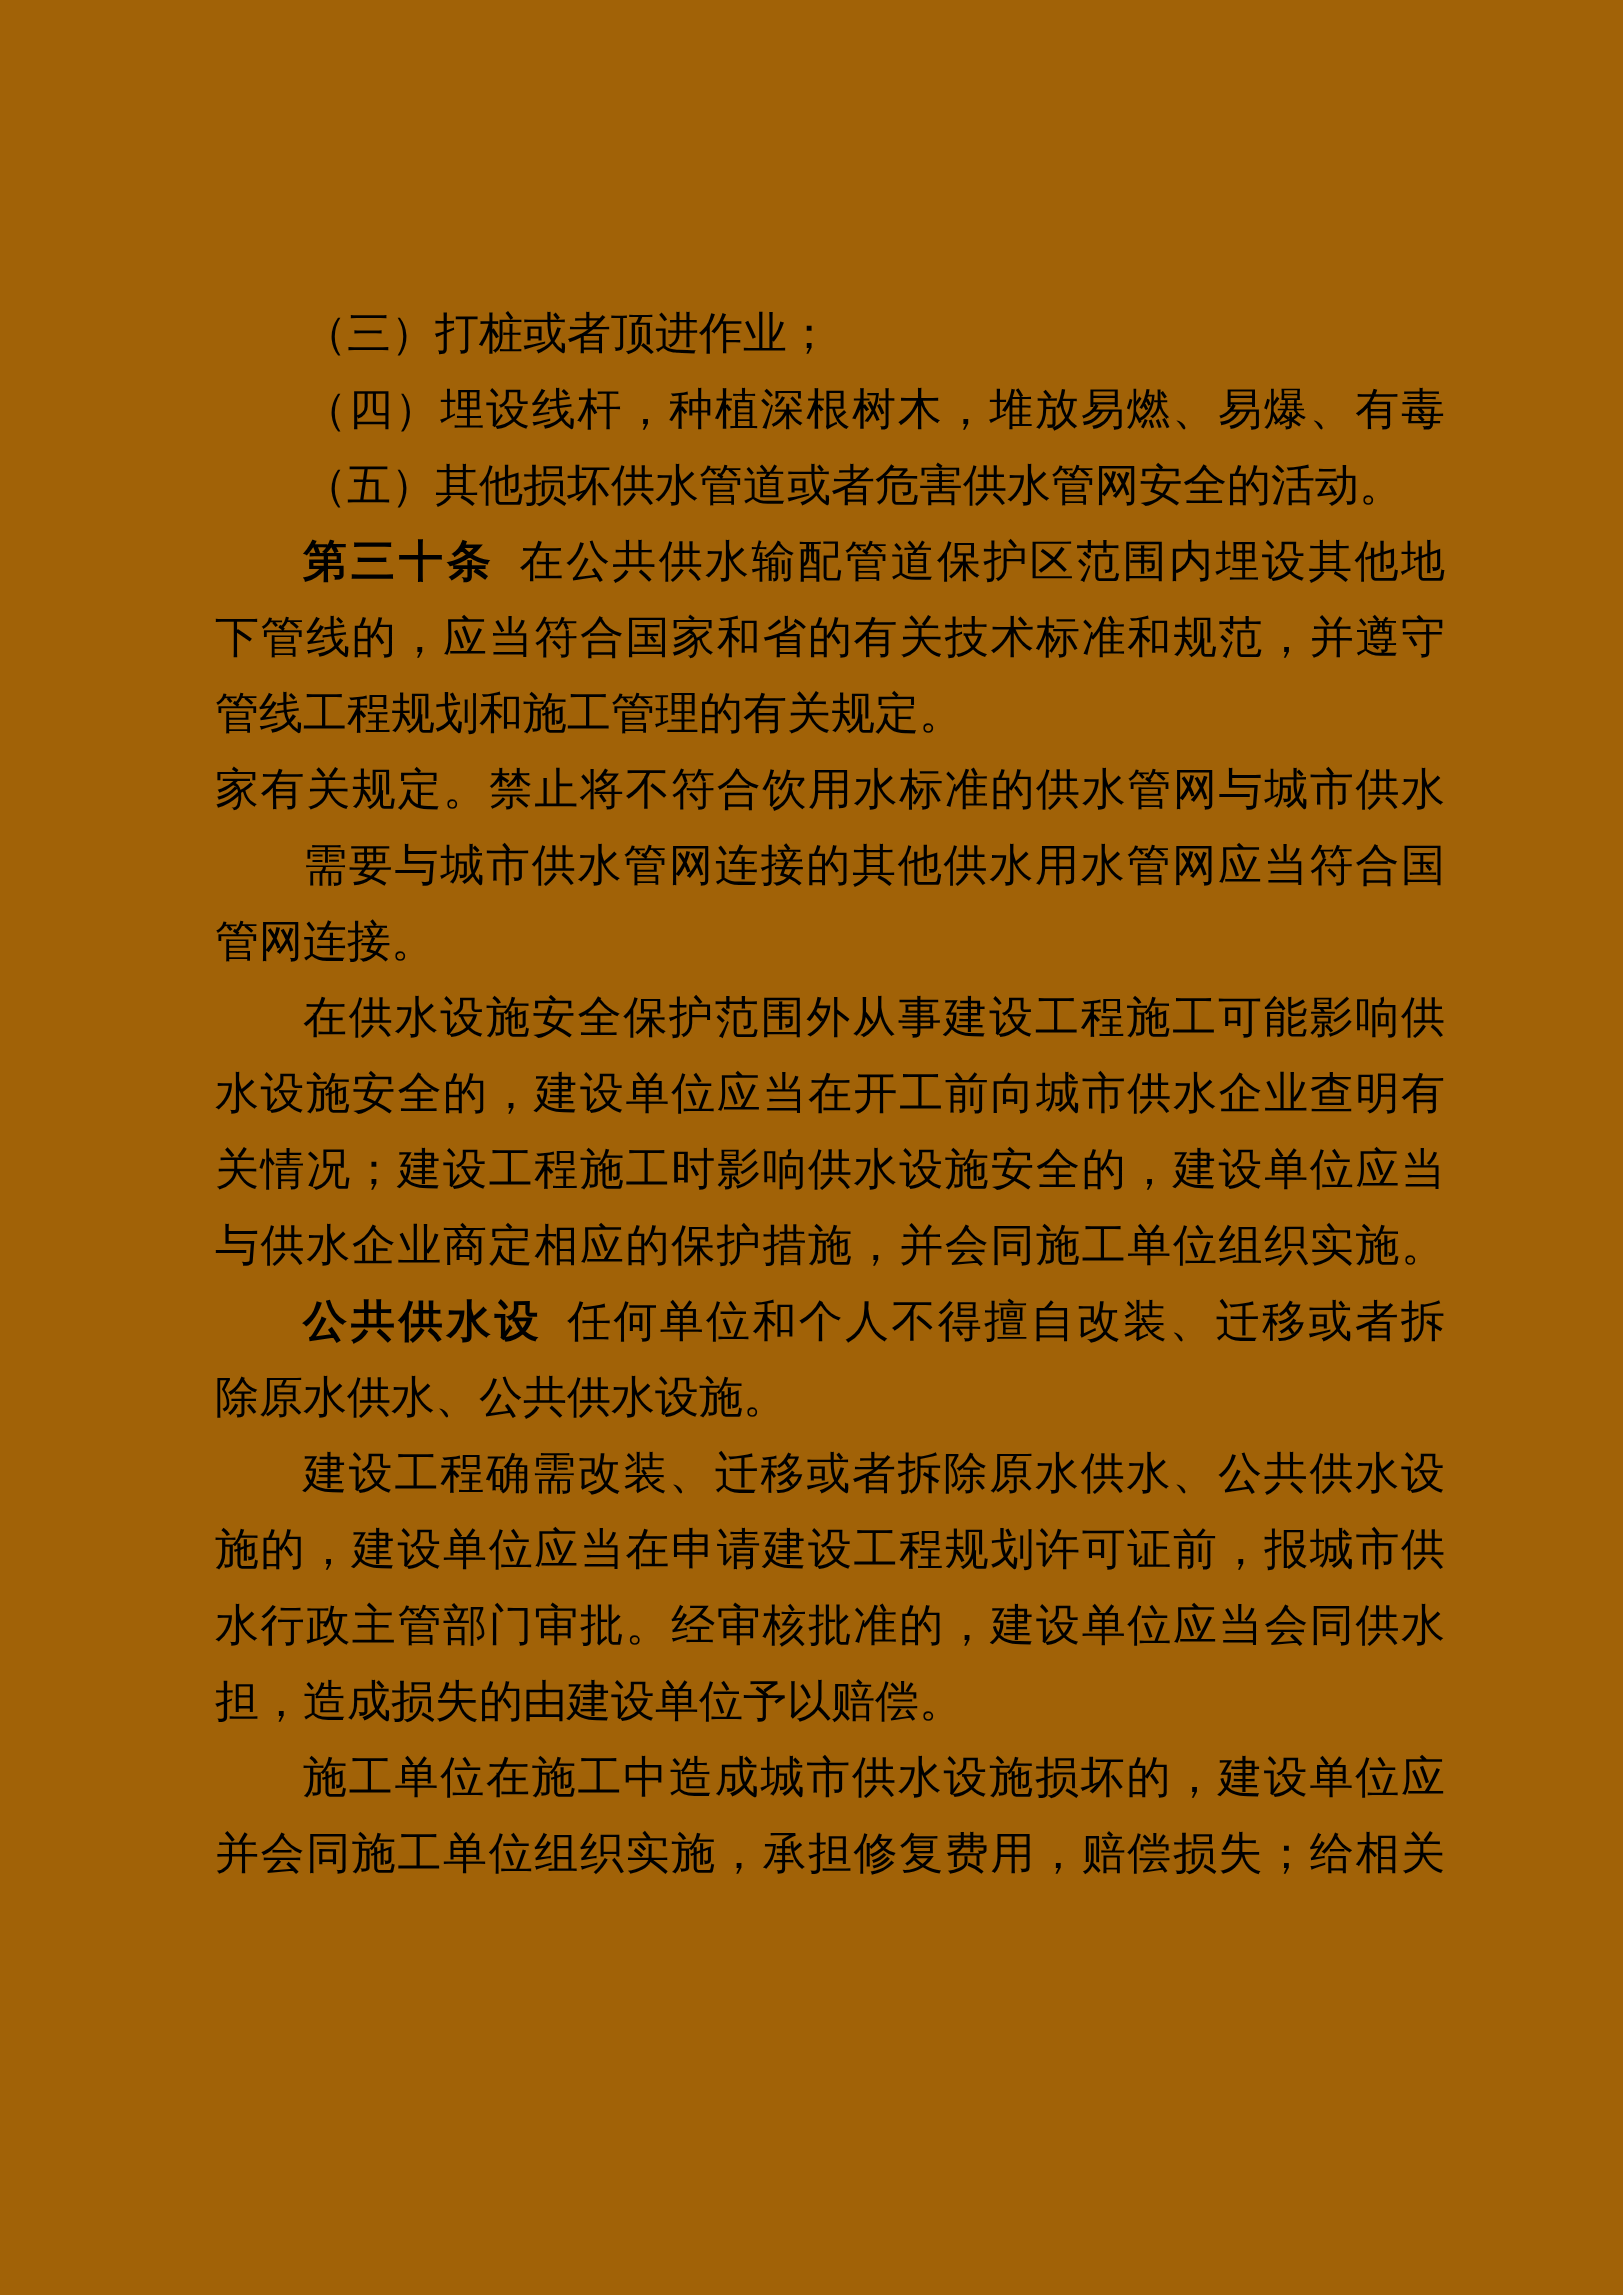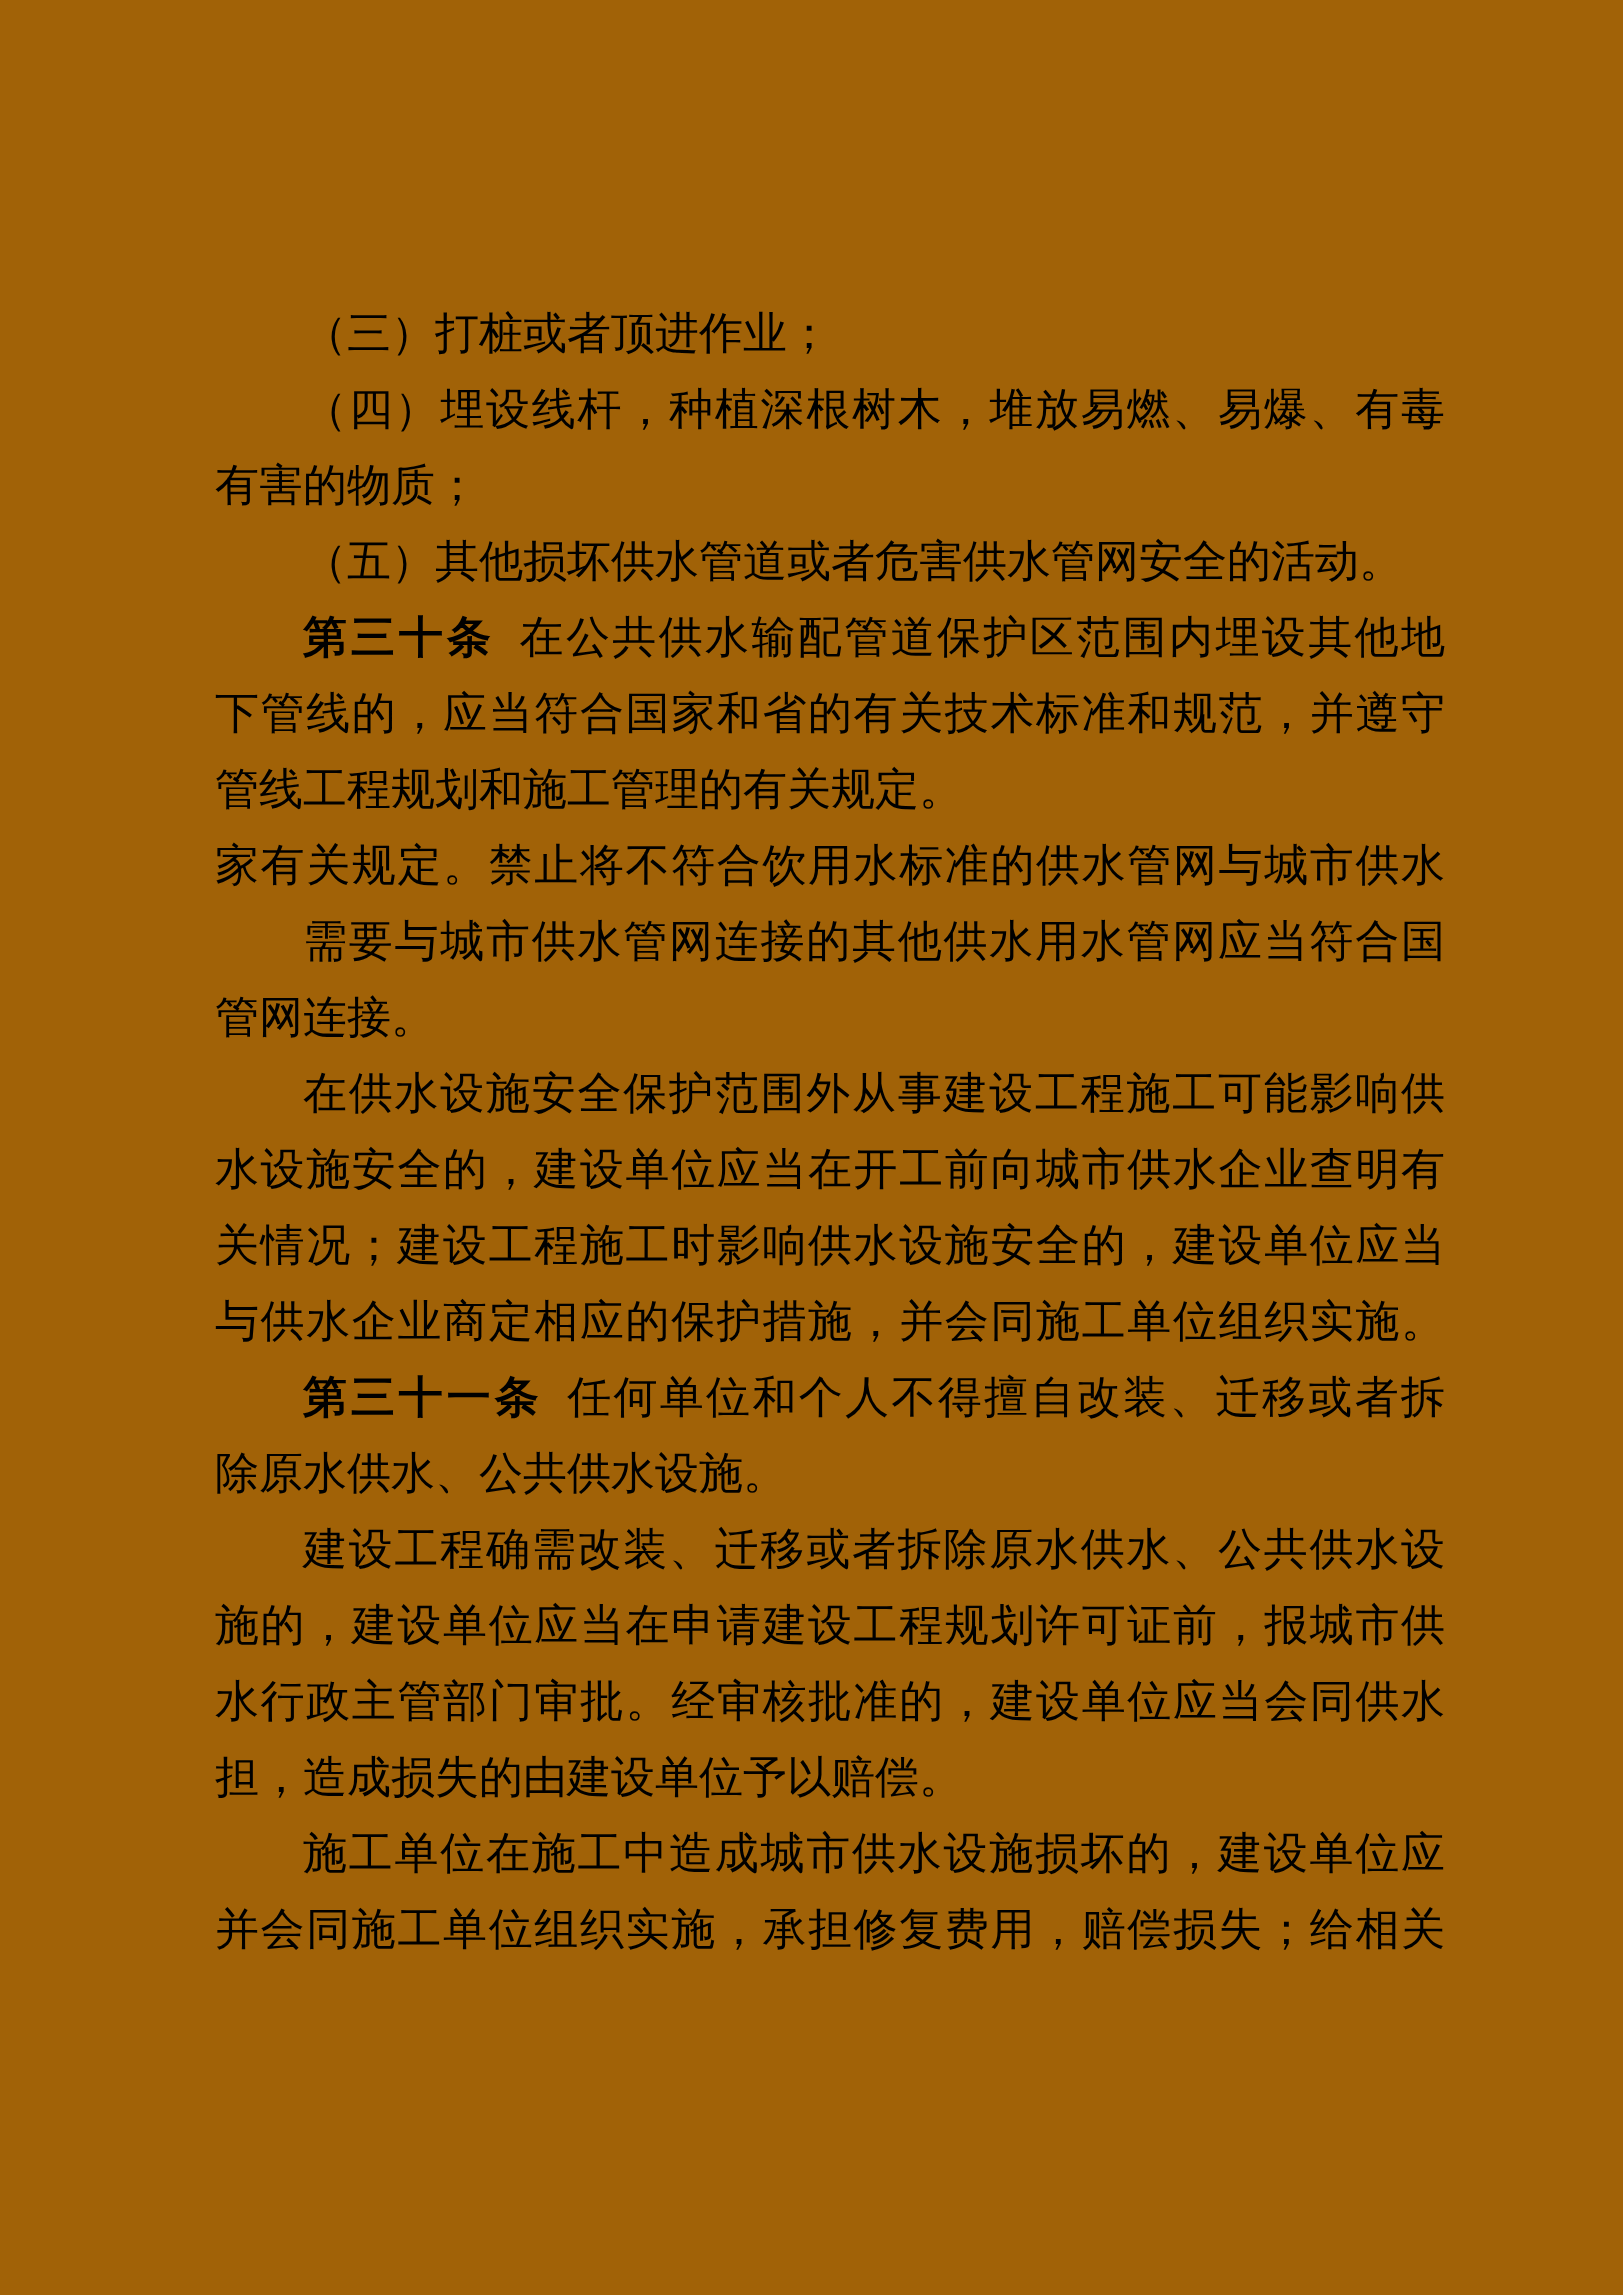--- a/index.html
+++ b/index.html
@@ -52,38 +52,37 @@
 </style>
 </head>
 <body>
 
 <div class="page">
   <div class="text-block">
 
     <div class="line indent">（三）打桩或者顶进作业；</div>
 
     <div class="line indent justify">（四）埋设线杆，种植深根树木，堆放易燃、易爆、有毒</div>
-    <div class="line">有害的物质；</div>
 
     <div class="line indent">（五）其他损坏供水管道或者危害供水管网安全的活动。</div>
 
     <div class="line indent justify"><span class="article-no">第三十条</span><span>在公共供水输配管道保护区范围内埋设其他地</span></div>
     <div class="line justify">下管线的，应当符合国家和省的有关技术标准和规范，并遵守</div>
     <div class="line">管线工程规划和施工管理的有关规定。</div>
 
     <div class="line justify">家有关规定。禁止将不符合饮用水标准的供水管网与城市供水</div>
     <div class="line indent justify">需要与城市供水管网连接的其他供水用水管网应当符合国</div>
     <div class="line">管网连接。</div>
 
     <div class="line indent justify">在供水设施安全保护范围外从事建设工程施工可能影响供</div>
     <div class="line justify">水设施安全的，建设单位应当在开工前向城市供水企业查明有</div>
     <div class="line justify">关情况；建设工程施工时影响供水设施安全的，建设单位应当</div>
     <div class="line justify">与供水企业商定相应的保护措施，并会同施工单位组织实施。</div>
 
-    <div class="line indent justify"><span class="article-no">第三十一条</span><span>任何单位和个人不得擅自改装、迁移或者拆</span></div>
+    <div class="line indent justify"><span class="article-no">公共供水设</span><span>任何单位和个人不得擅自改装、迁移或者拆</span></div>
     <div class="line">除原水供水、公共供水设施。</div>
 
     <div class="line indent justify">建设工程确需改装、迁移或者拆除原水供水、公共供水设</div>
     <div class="line justify">施的，建设单位应当在申请建设工程规划许可证前，报城市供</div>
     <div class="line justify">水行政主管部门审批。经审核批准的，建设单位应当会同供水</div>
     <div class="line">担，造成损失的由建设单位予以赔偿。</div>
 
     <div class="line indent justify">施工单位在施工中造成城市供水设施损坏的，建设单位应</div>
     <div class="line justify">并会同施工单位组织实施，承担修复费用，赔偿损失；给相关</div>
 

